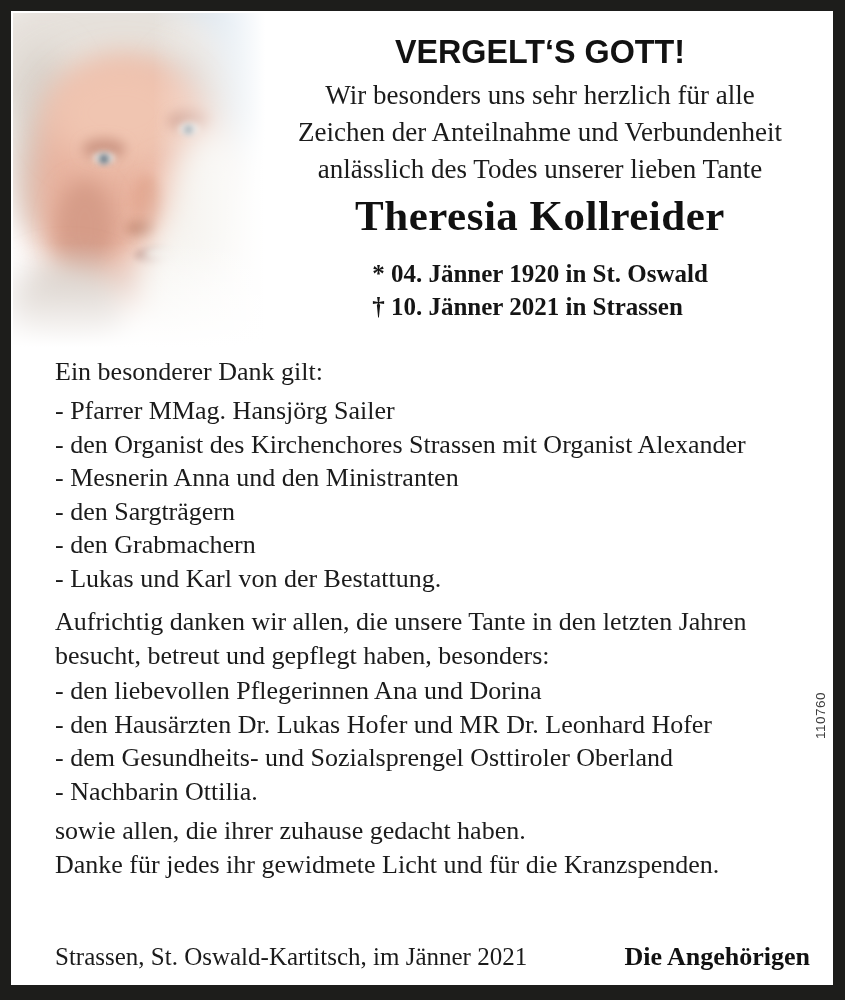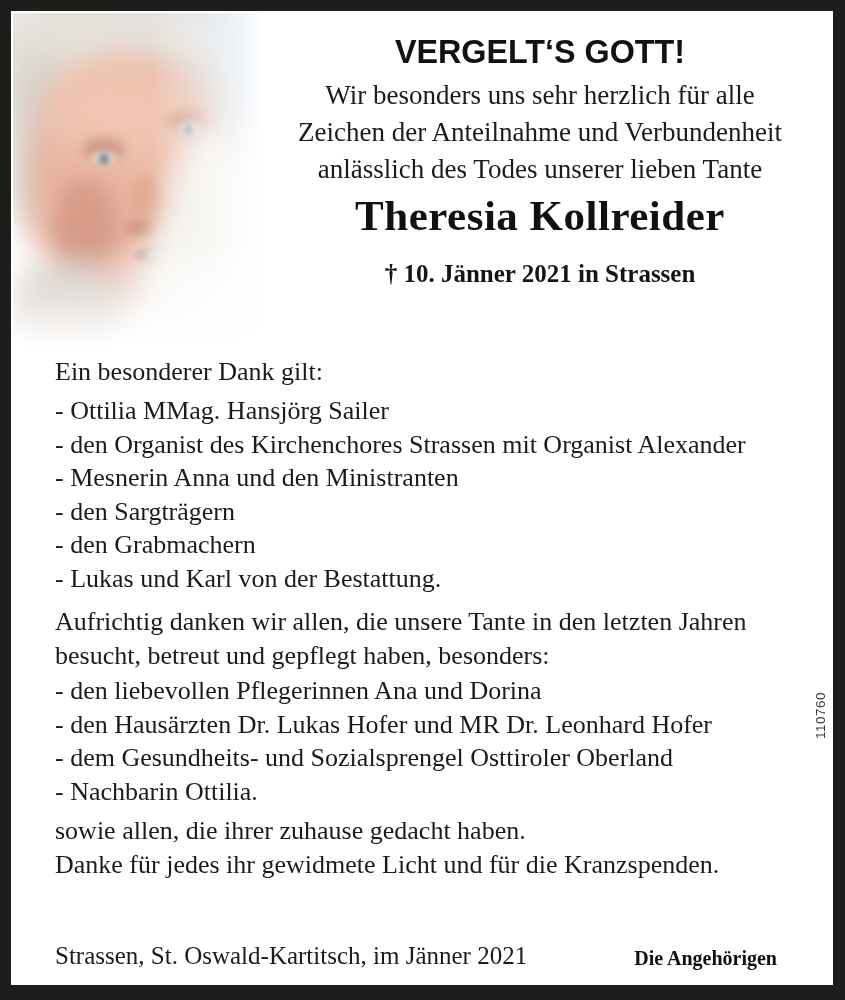--- a/index.html
+++ b/index.html
@@ -108,33 +108,33 @@
   .tblock div { white-space: nowrap; }
   .thanks-heading { top: 344px; }
   .thanks-list   { top: 383px; }
   .care-para     { top: 594px; }
   .care-list     { top: 663px; }
   .closing       { top: 803px; }
 
   .footer-line {
     position: absolute;
     left: 44px;
-    right: 56px;
+    right: 23px;
     top: 931px;
     display: flex;
     justify-content: space-between;
-    align-items: flex-end;
+    align-items: center;
   }
   .footer-left {
     font-size: 25px;
     color: #1b1b1b;
     white-space: nowrap;
   }
   .footer-right {
-    font-size: 20px;
+    font-size: 26px;
     font-weight: bold;
     color: #111111;
     white-space: nowrap;
   }
 
   
   .refnum {
     position: absolute;
     right: 2px;
     top: 667px;
@@ -211,30 +211,31 @@
     <div class="header">
       <div class="headline">VERGELT‘S GOTT!</div>
       <div class="intro">
         <div>Wir besonders uns sehr herzlich für alle</div>
         <div>Zeichen der Anteilnahme und Verbundenheit</div>
         <div>anlässlich des Todes unserer lieben Tante</div>
       </div>
       <div class="name">Theresia Kollreider</div>
       <div class="dates">
         <div class="dates-inner">
+          <div>* 04. Jänner 1920 in St. Oswald</div>
           <div>† 10. Jänner 2021 in Strassen</div>
         </div>
       </div>
     </div>
 
     <div class="tblock thanks-heading">
       <div>Ein besonderer Dank gilt:</div>
     </div>
     <div class="tblock thanks-list">
-      <div>- Ottilia MMag. Hansjörg Sailer</div>
+      <div>- Pfarrer MMag. Hansjörg Sailer</div>
       <div>- den Organist des Kirchenchores Strassen mit Organist Alexander</div>
       <div>- Mesnerin Anna und den Ministranten</div>
       <div>- den Sargträgern</div>
       <div>- den Grabmachern</div>
       <div>- Lukas und Karl von der Bestattung.</div>
     </div>
 
     <div class="tblock care-para">
       <div>Aufrichtig danken wir allen, die unsere Tante in den letzten Jahren</div>
       <div>besucht, betreut und gepflegt haben, besonders:</div>

